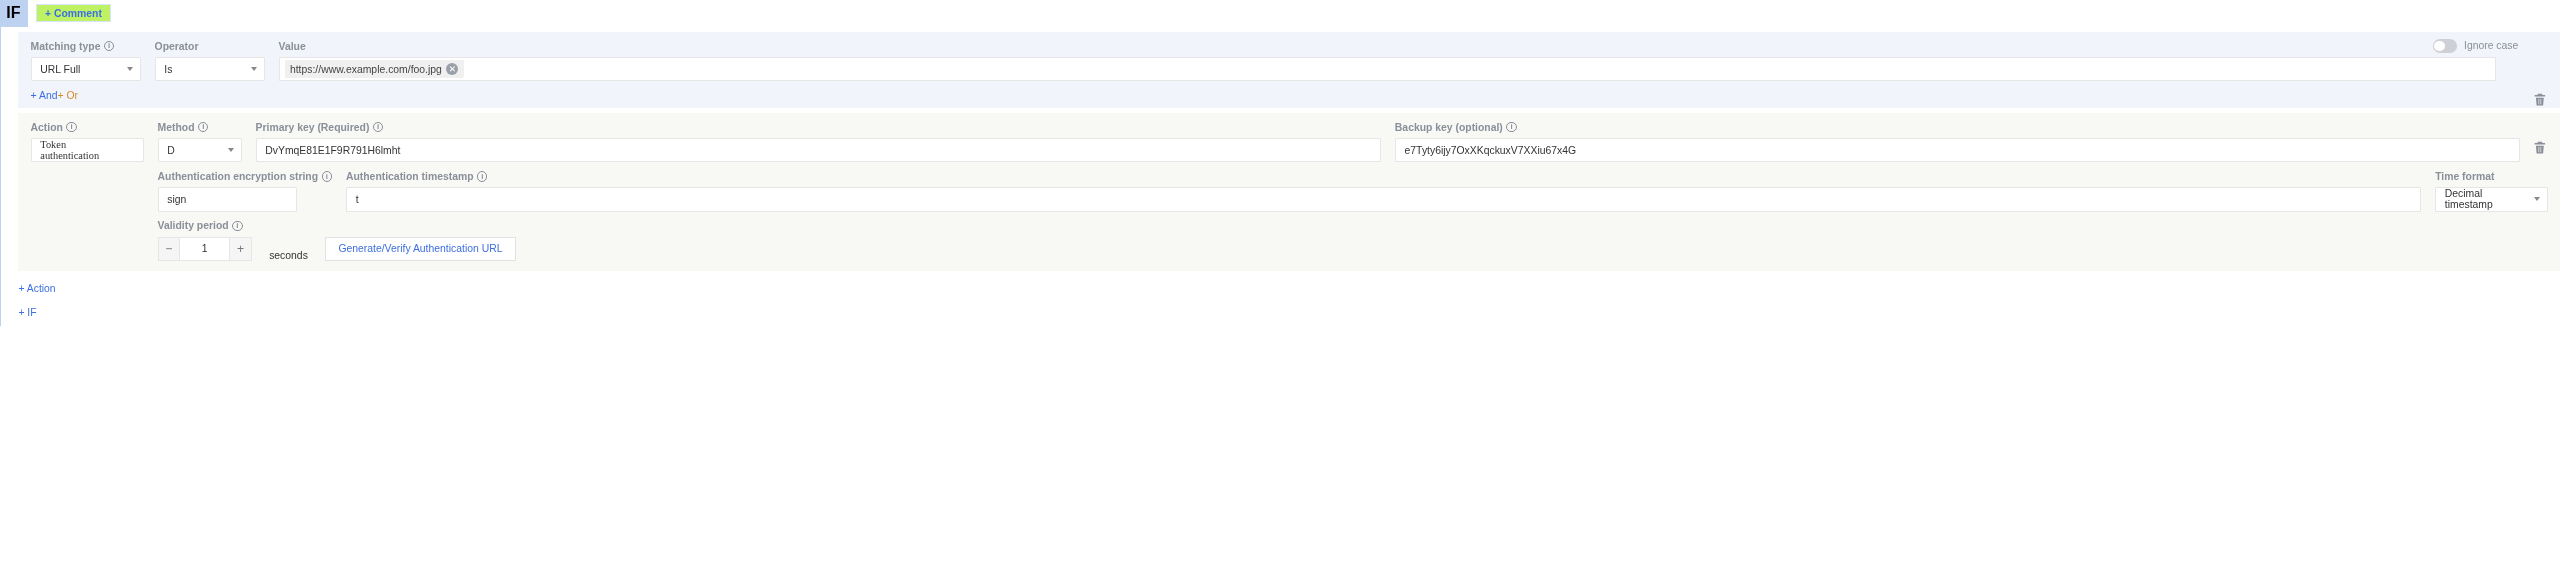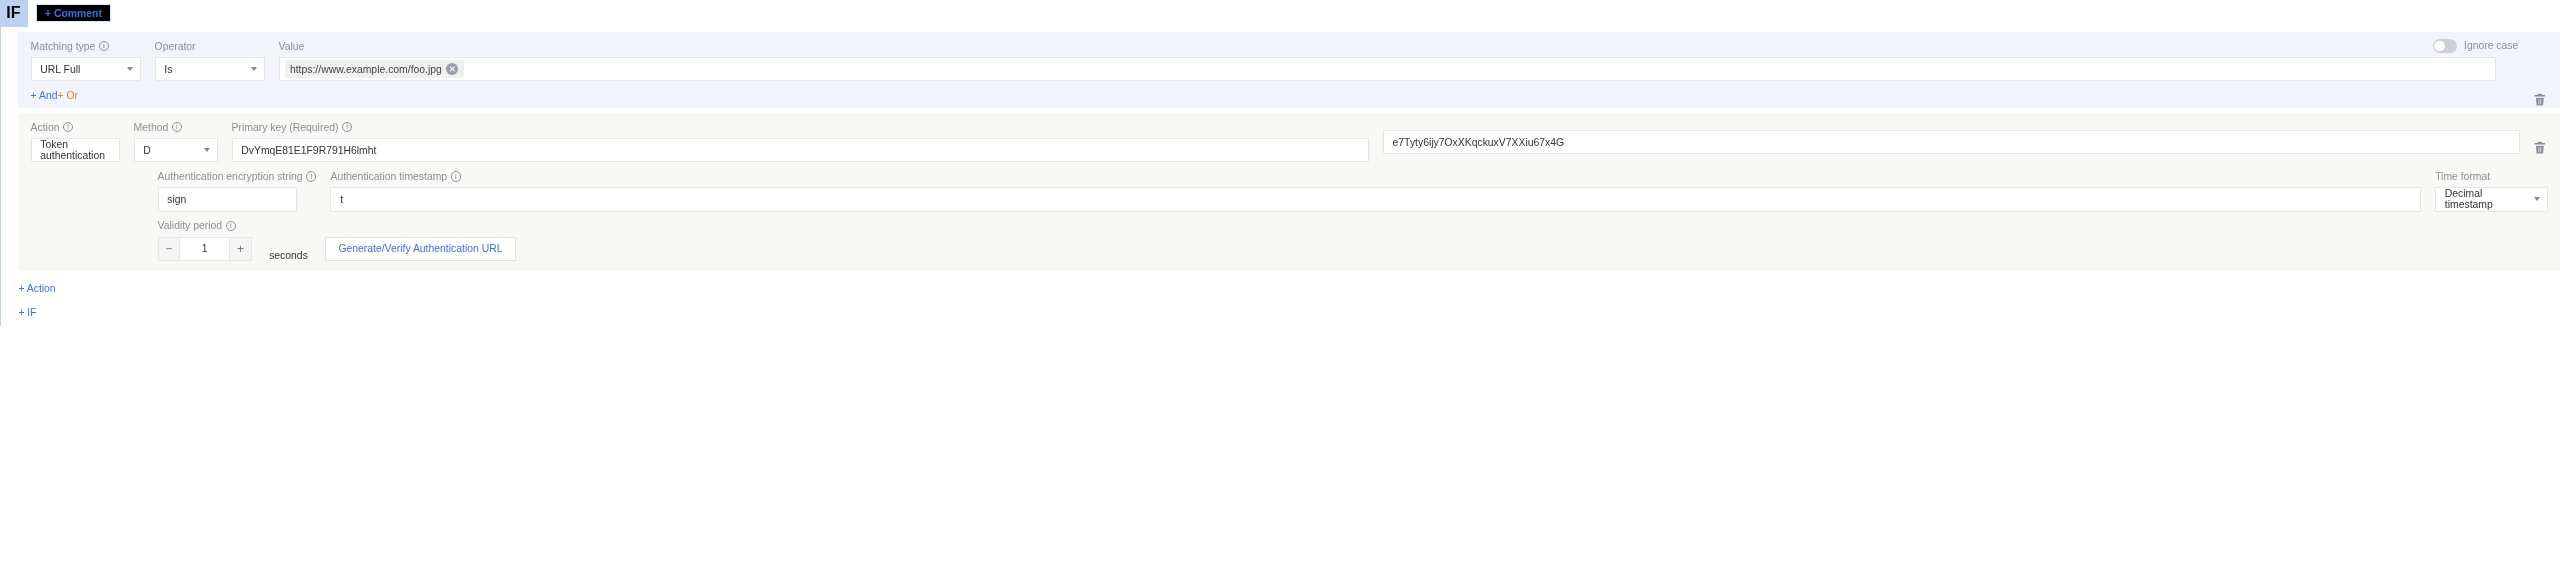--- a/index.html
+++ b/index.html
@@ -22,21 +22,21 @@
     margin-left: -1.7px;
   }
   .if-badge {
     background: #bdd1f0;
     color: #000;
     font-weight: 700;
     font-size: 16px;
     padding: 4.4px 7px;
   }
   .comment-btn {
-    background: #000000;
+    background: #bef264;
     border: 0.9px solid #d8e4f7;
     color: #3d6fe0;
     padding: 2.6px 7.8px;
     font-size: 10.4px;
     cursor: pointer;
     font-weight:600;
   }
   .comment-btn .plus { font-weight: 700; }
   
   .cond-panel {
@@ -51,20 +51,21 @@
     align-items: flex-start;
   }
   .field { display: flex; flex-direction: column; }
   .label {
     color: #8a8f99;
     font-size: 10.4px;
     margin-bottom: 5.2px;
     display: flex;
     align-items: center;
     gap: 3.5px;
+    font-weight: bold;
   }
   .info-icon {
     display: inline-flex;
     width: 10.4px; height: 10.4px;
     border: 0.9px solid #8a8f99;
     border-radius: 50%;
     align-items: center; justify-content: center;
     font-size: 7.8px; color:#8a8f99;
     line-height: 1;
     flex-shrink:0;
@@ -158,21 +159,21 @@
   .link-and { color:#3d6fe0; cursor:pointer; }
   .link-or  { color:#d68a2e; cursor:pointer; }
   
   .action-panel {
     margin: 5.2px 15.7px 3.5px 17.4px;
     background:#f8f8f5;
     padding:8.7px 12.2px 10.4px 12.2px;
     position:relative;
   }
   .action-top { display:flex; gap:14px; align-items:center; }
-  .action-select .select { width:89px;}
+  .action-select .select { width:113px;font-family:Liberation Serif, serif;}
   .method-select .select { width:84px;}
   .pkey { flex:1; }
   .pkey .textbox, .bkey .textbox { cursor:text; padding-right:8.7px;}
   .bkey { flex:1; margin-right:28px;}
   
   .action-indented { margin-left:127px; }
   .row2 { margin-top:8.7px; display:flex; gap:14px; align-items:flex-start; }
   .enc-field .textbox{ width:139px; cursor:text; padding-right:8.7px;}
   .ts-field { flex:1; }
   .ts-field .textbox{ width:100%; cursor:text; padding-right:8.7px; }
@@ -292,20 +293,24 @@
       <div class="field pkey">
         <div class="label">
           <span>Primary key (Required)</span>
           <span class="info-icon"></span>
         </div>
         <div class="textbox">
           <span>DvYmqE81E1F9R791H6lmht</span>
         </div>
       </div>
       <div class="field bkey">
+        <div class="label">
+          <span>Backup key (optional)</span>
+          <span class="info-icon"></span>
+        </div>
         <div class="textbox">
           <span>e7Tyty6ijy7OxXKqckuxV7XXiu67x4G</span>
         </div>
       </div>
     </div>
 
     <div class="row2 action-indented">
       <div class="field enc-field">
         <div class="label">
           <span>Authentication encryption string</span>

